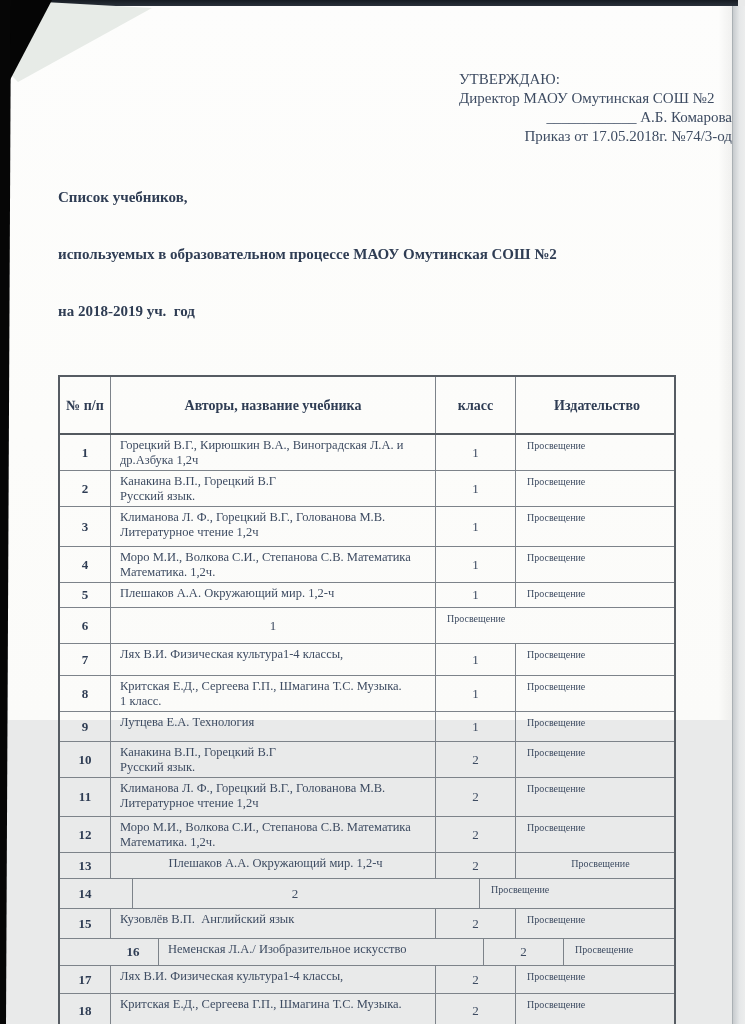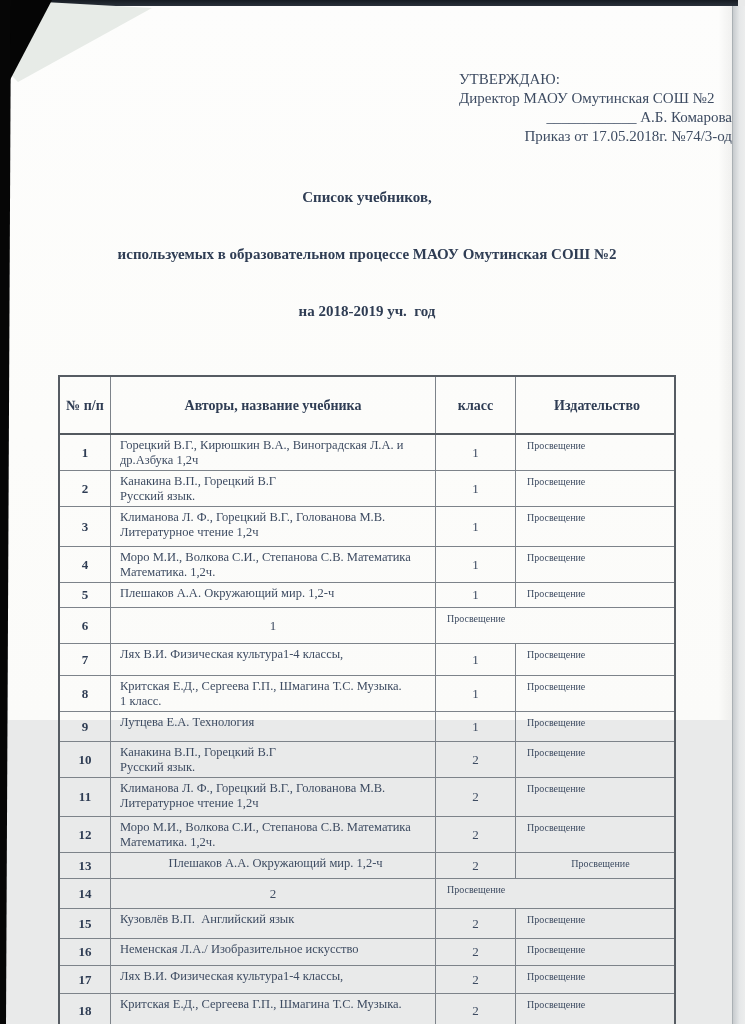--- a/index.html
+++ b/index.html
@@ -55,21 +55,21 @@
   }
   .approval {
     margin-top: 70px; margin-left: auto;
     width: 273px; position: relative; left: 56px; 
     font-size: 15px; line-height: 19px;
   }
   .approval .al { text-align: left; white-space: pre; }
   .approval .ar { text-align: right; white-space: pre; }
 
   .doc-title {
-    margin-top: 4px; text-align: center;
+    margin-top: 4px; text-align: left;
     font-weight: bold; font-size: 15px; line-height: 19px;
     color: var(--ink-bold, #2f3d54);
     white-space: pre-wrap;
   }
 
   
   .tbl {
     margin-top: 16px; width: 618px;
     border: 2px solid #565c63;
     background: transparent;
@@ -225,34 +225,34 @@
     <div class="c c-pub">Просвещение</div>
   </div>
 
   <div class="row" style="min-height: 26px; text-align: center;">
     <div class="c c-num">13</div>
     <div class="c c-title">Плешаков А.А. Окружающий мир. 1,2-ч</div>
     <div class="c c-grade">2</div>
     <div class="c c-pub">Просвещение</div>
   </div>
 
-  <div class="row" style="min-height: 30px;">
+  <div class="row" style="min-height: 30px; gap: 22px;">
     <div class="c c-num">14</div>
     <div class="c c-grade">2</div>
     <div class="c c-pub">Просвещение</div>
   </div>
 
   <div class="row" style="min-height: 30px;">
     <div class="c c-num">15</div>
     <div class="c c-title">Кузовлёв В.П.  Английский язык</div>
     <div class="c c-grade">2</div>
     <div class="c c-pub">Просвещение</div>
   </div>
 
-  <div class="row" style="min-height: 27px;">
+  <div class="row" style="min-height: 27px; padding-left: 48px;">
     <div class="c c-num">16</div>
     <div class="c c-title">Неменская Л.А./ Изобразительное искусство</div>
     <div class="c c-grade">2</div>
     <div class="c c-pub">Просвещение</div>
   </div>
 
   <div class="row" style="min-height: 28px;">
     <div class="c c-num">17</div>
     <div class="c c-title">Лях В.И. Физическая культура1-4 классы,</div>
     <div class="c c-grade">2</div>

